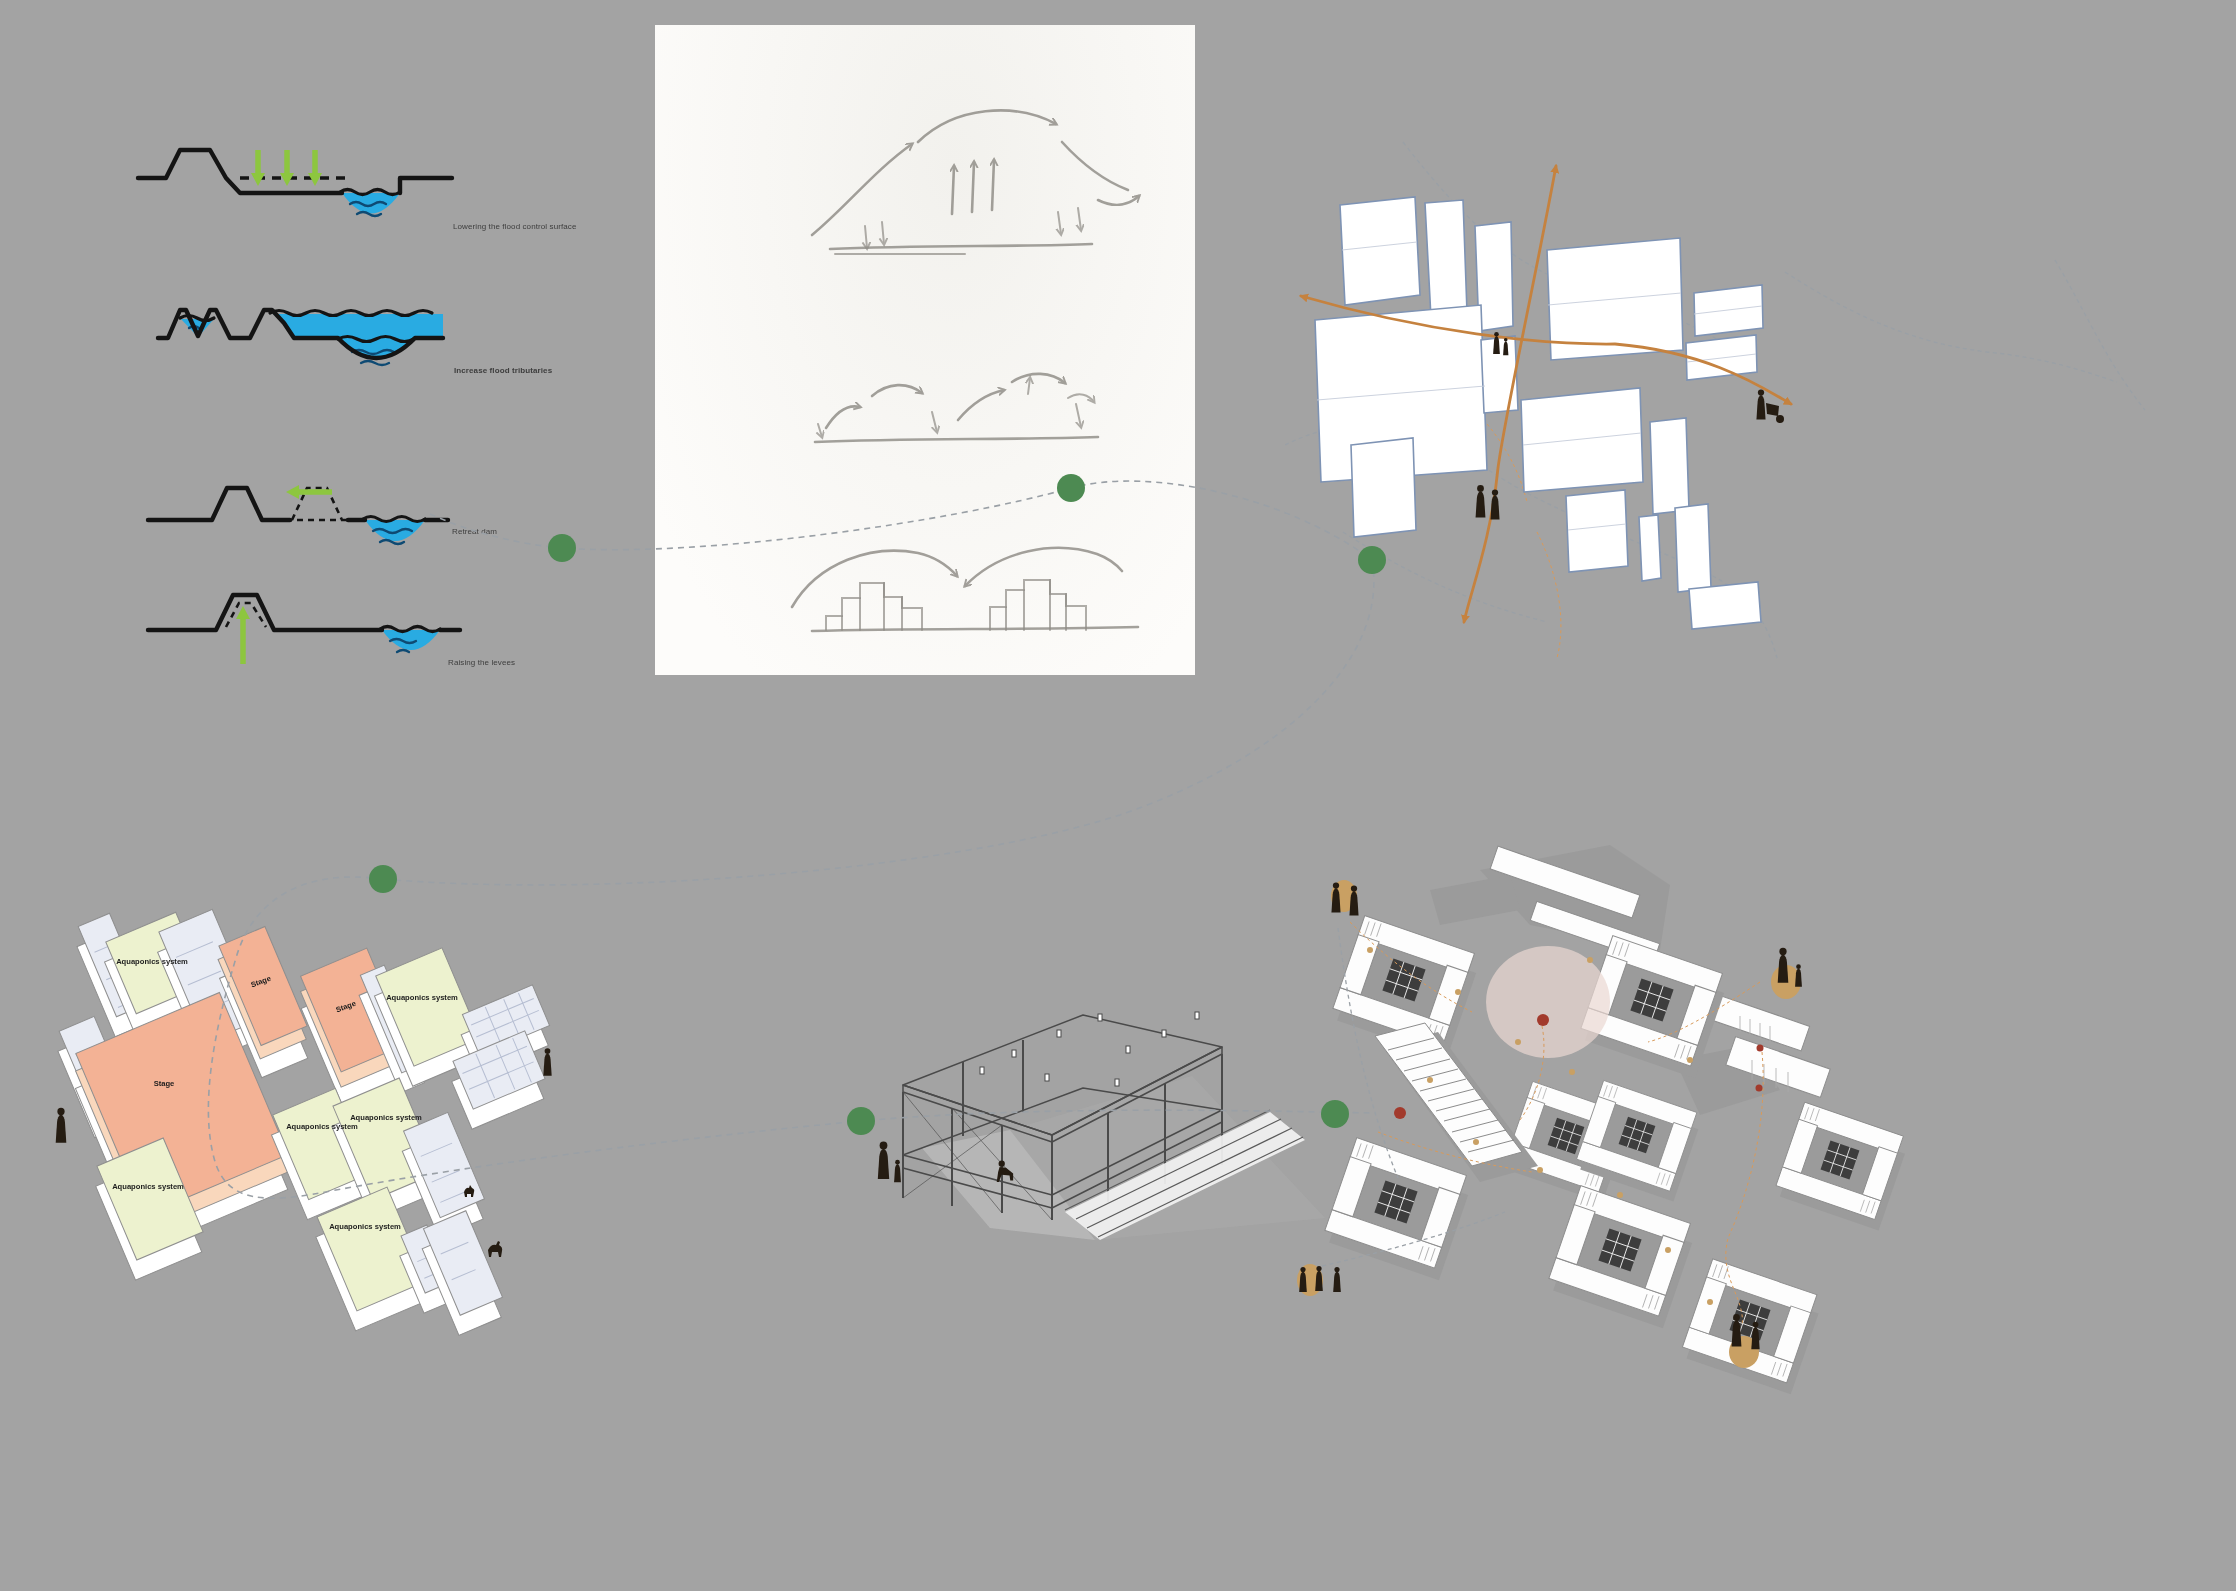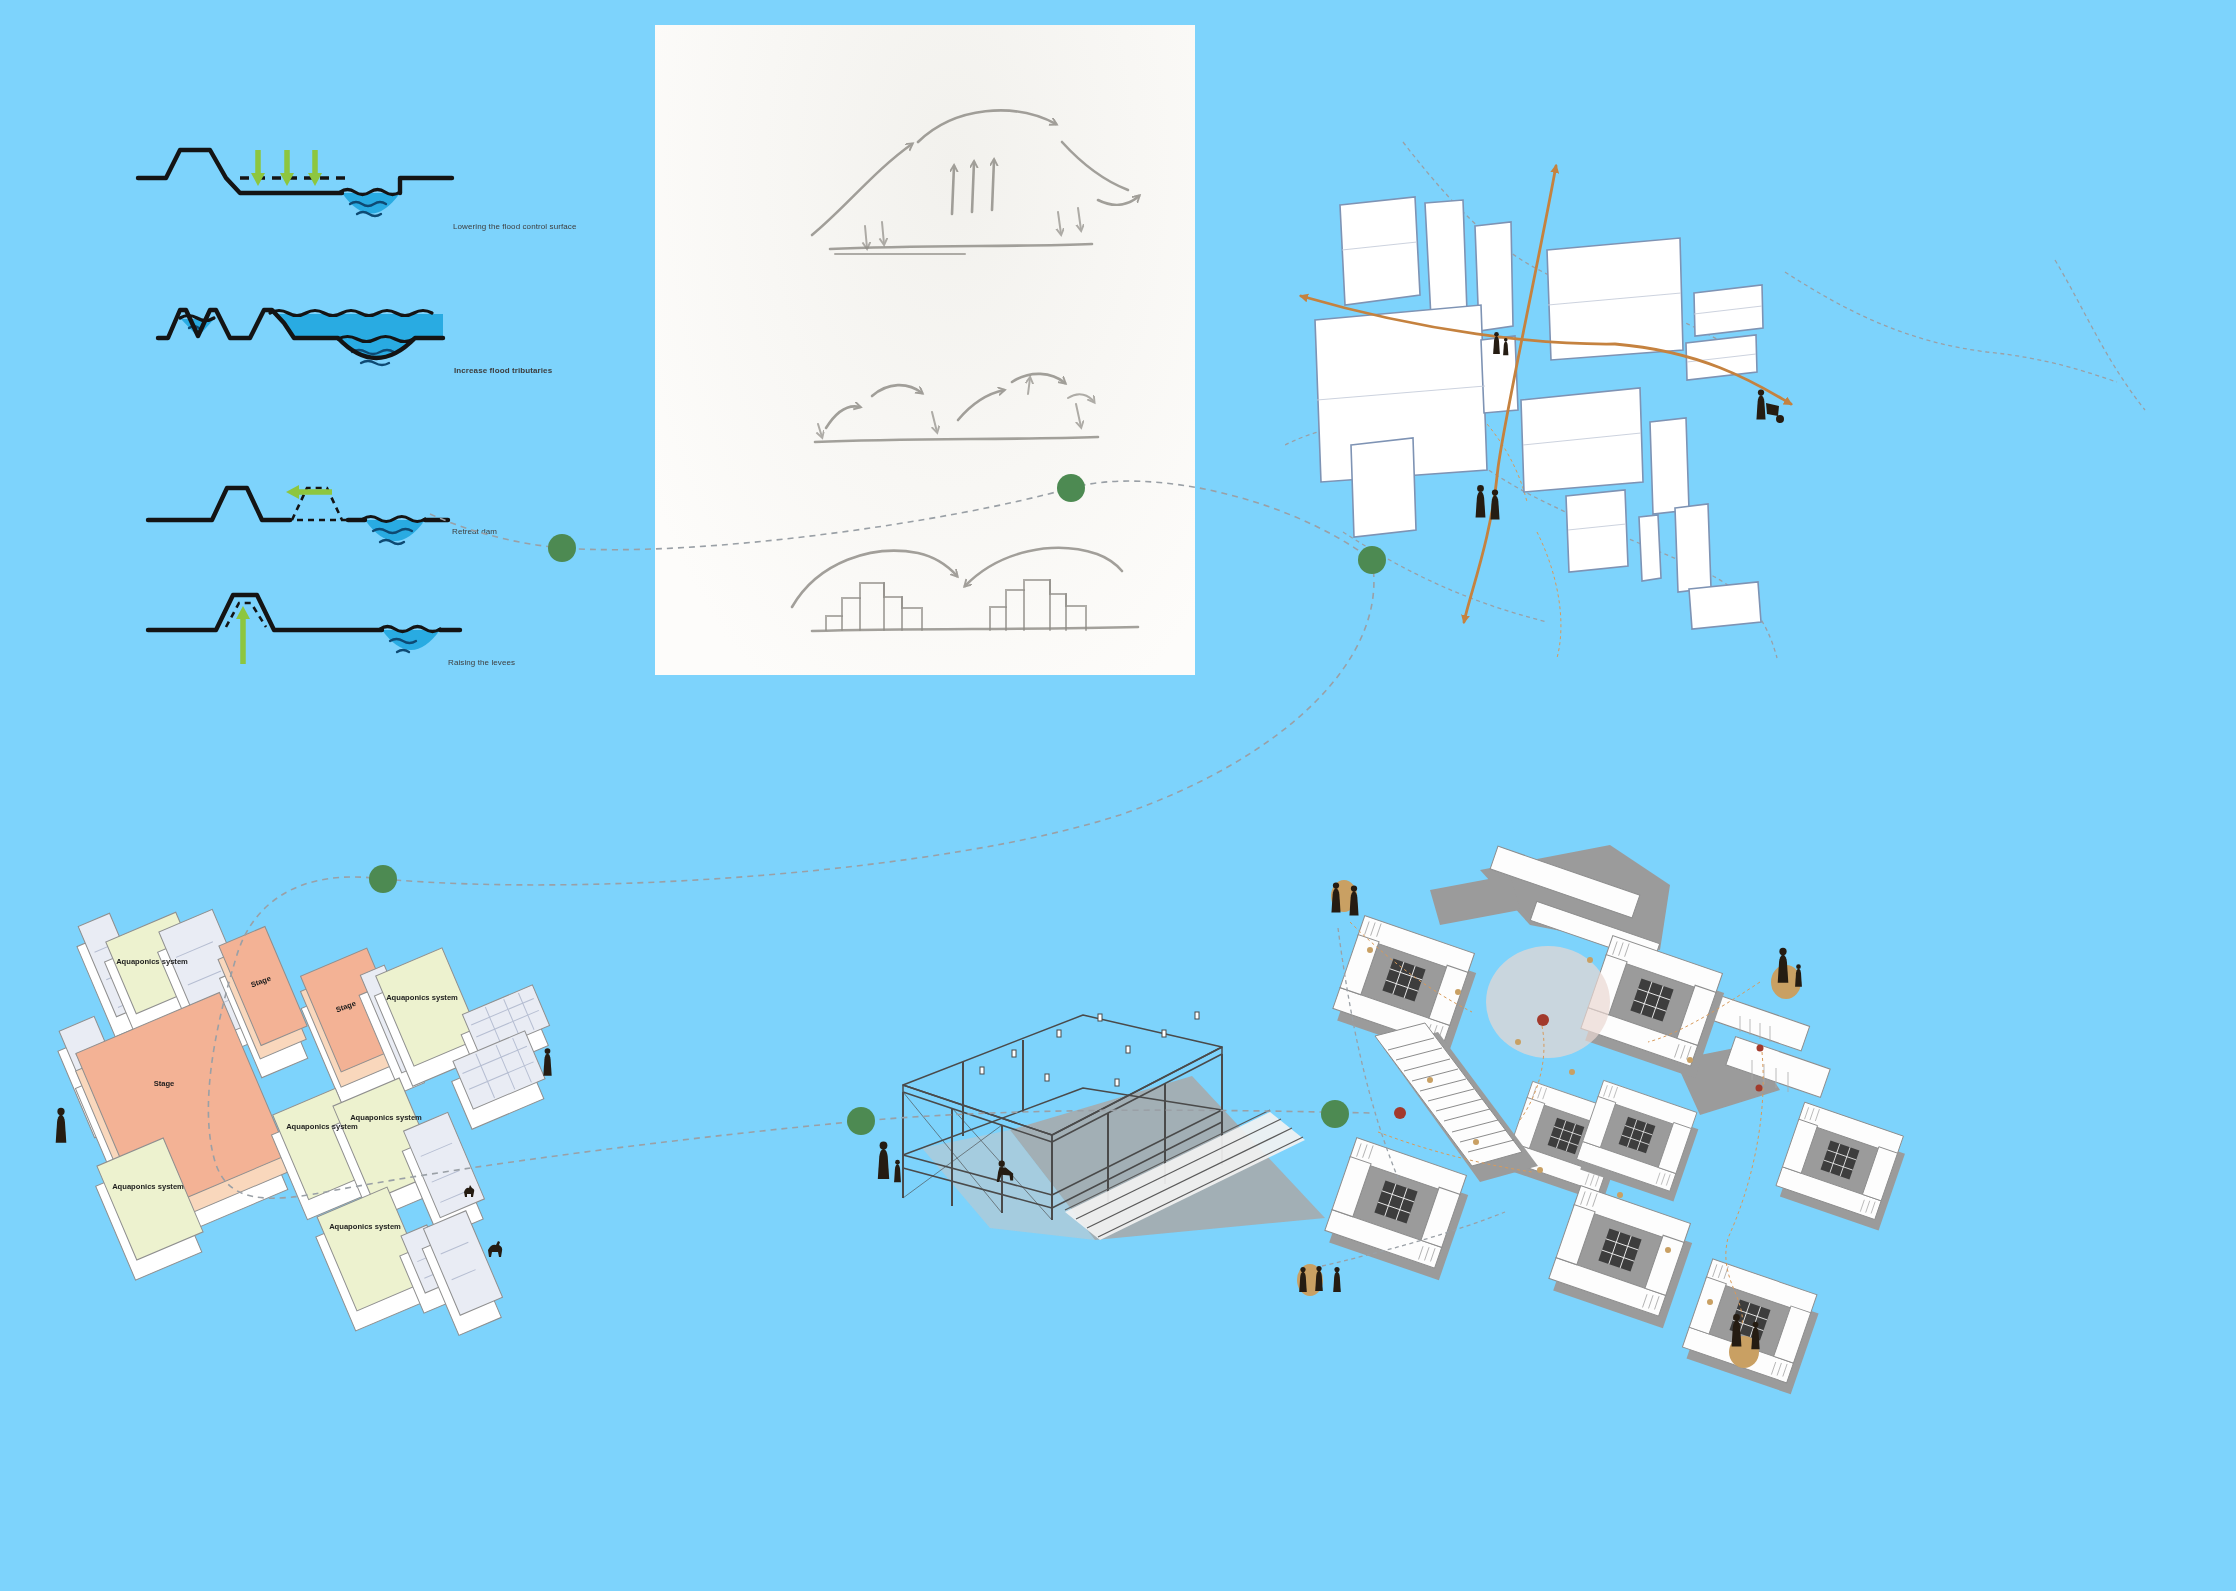--- a/index.html
+++ b/index.html
@@ -1,16 +1,16 @@
 <!DOCTYPE html>
 <html style="--terrain: #141414; --water: #29abe2; --waveline: #0e4a73; --greenarrow: #8dc63f; --pencil: #8f8c86; --plan-outline: #7e93b4; --plan-inner: #c6cdda; --flow-arrow: #c5823f; --gray-dash: #9aa0a6; --accent-dash: #d89a5a; --stage-top: #f3b295; --stage-side: #f9d7bc; --aqua-top: #edf2cf; --slab-top: #e9ecf4; --slab-line: #b6bed2; --block-outline: #8f8f8f; --mass-gray: #9b9b9b; --dark-grid: #3d3d3d; --pav-line: #4a4a4a; --shadow-gray: #a8a8a8; --node-green: #4d8a52; --node-red: #a23a2c; --node-tan: #c9a063; --blob-pink: #e9d7d1; --figure-ink: #251c12;"><head>
 <meta charset="utf-8">
 <style>
   html,body{margin:0;padding:0;background:#fff;}
-  .board{position:relative;width:2236px;height:1591px;background:#7dd3fc;overflow:hidden;
+  .board{position:relative;width:2236px;height:1591px;background:#a3a3a3;overflow:hidden;
          font-family:"Liberation Sans",sans-serif;}
   .abs{position:absolute;}
   .flood-label{position:absolute;font-size:8px;color:#3d3d3d;white-space:nowrap;letter-spacing:.1px;}
   .paper{position:absolute;left:655px;top:25px;width:540px;height:650px;
          background:radial-gradient(ellipse at 55% 22%, #f2f1ed 0%, #f8f7f4 45%, #fdfcfa 85%);}
   .axlabel{font-family:"Liberation Sans",sans-serif;font-weight:bold;font-size:7.6px;fill:#1d1d1d;text-anchor:middle;}
   
   .tline{fill:none;stroke:var(--terrain);stroke-width:4.4;stroke-linejoin:round;stroke-linecap:round;}
   .tdash{fill:none;stroke:var(--terrain);stroke-width:3.6;stroke-dasharray:9 7;stroke-linecap:butt;}
   .tdash2{fill:none;stroke:var(--terrain);stroke-width:2.6;stroke-dasharray:6 5;}

